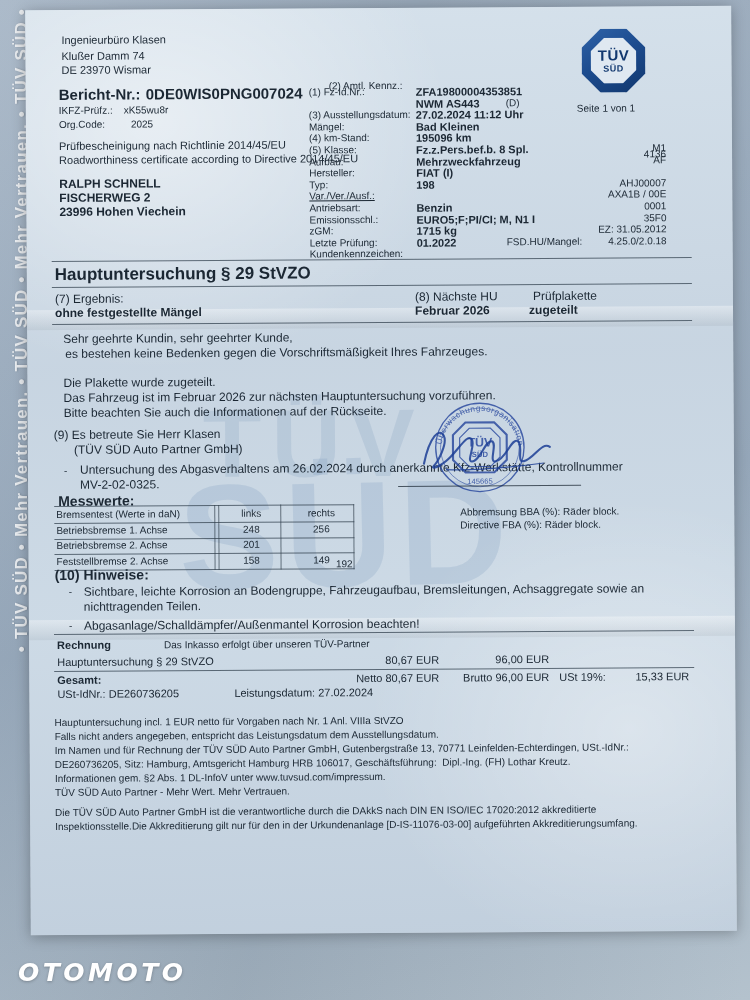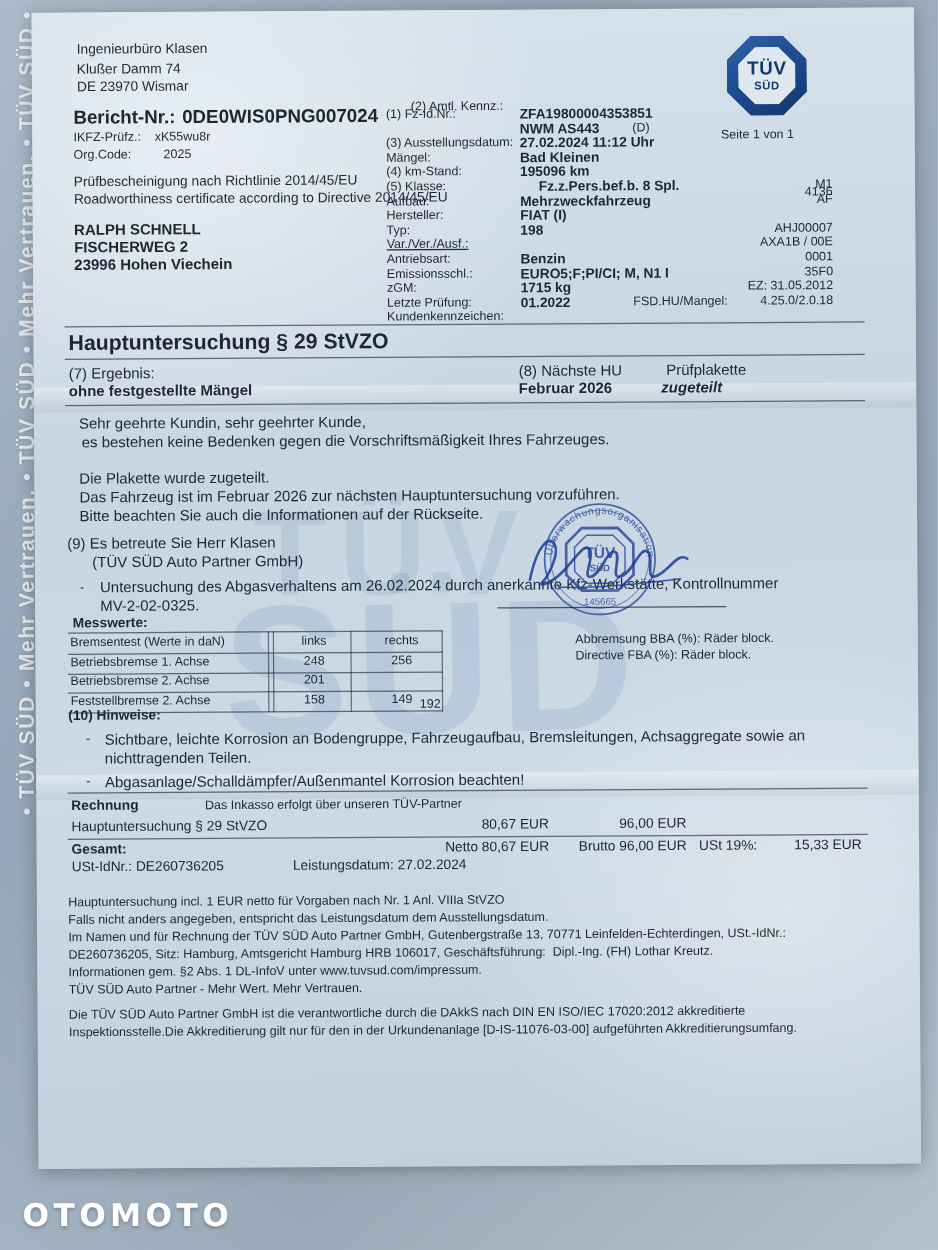--- a/index.html
+++ b/index.html
@@ -68,21 +68,21 @@
     pointer-events:none;user-select:none;
   }
   .content{position:relative;z-index:3;color:#1b2733;}
 
   
   .t{position:absolute;white-space:pre;line-height:1.18;}
   .b{font-weight:700;}
   .s10{font-size:10px;}
   .s11{font-size:11px;}
   .s12{font-size:12px;}
-  .s13{font-size:11px;}
+  .s13{font-size:14px;}
   .s15{font-size:15px;}
   .s17{font-size:17px;}
   .rt{text-align:right;}
 
   
   #tuv-logo{
     position:absolute;left:556px;top:22px;width:64px;height:64px;
   }
   .oct{
     width:64px;height:64px;
@@ -112,20 +112,21 @@
   #sig{
     position:absolute;left:388px;top:410px;width:150px;height:60px;
     pointer-events:none;opacity:.85;
   }
   
   #otomoto{
     position:absolute;left:18px;top:958px;z-index:9;
     color:#ffffff;font-size:25px;font-weight:700;letter-spacing:3.5px;
     text-shadow:0 1px 3px rgba(0,0,0,.25);
     font-family:"DejaVu Sans",sans-serif;
+    font-style:italic;
   }
 </style>
 </head>
 <body>
 
 <div id="backdrop"></div>
 <div id="side-strip">
   <div class="vtxt">• TÜV SÜD • Mehr Vertrauen. • TÜV SÜD • Mehr Vertrauen. • TÜV SÜD •</div>
 </div>
 
@@ -172,21 +173,21 @@
         <div class="t s10" style="left: 283px; top: 72px; padding-left: 20px;">(2) Amtl. Kennz.:</div>
         <div class="t s11 b" style="left: 390px; top: 89.6px;">NWM AS443</div>
         <div class="t s10" style="left: 480px; top: 89.6px;">(D)</div>
         <div class="t s10" style="left: 283px; top: 101.2px;">(3) Ausstellungsdatum:</div>
         <div class="t s11 b" style="left: 390px; top: 101.2px;">27.02.2024 11:12 Uhr</div>
         <div class="t s10" style="left: 283px; top: 112.8px;">Mängel:</div>
         <div class="t s11 b" style="left: 390px; top: 112.8px;">Bad Kleinen</div>
         <div class="t s10" style="left: 283px; top: 124.4px;">(4) km-Stand:</div>
         <div class="t s11 b" style="left: 390px; top: 124.4px;">195096 km</div>
         <div class="t s10" style="left: 283px; top: 136px;">(5) Klasse:</div>
-        <div class="t s11 b" style="left: 405px; top: 136px;">Fz.z.Pers.bef.b. 8 Spl.</div>
+        <div class="t s11 b" style="left: 390px; top: 136px;">Fz.z.Pers.bef.b. 8 Spl.</div>
         <div class="t s10 rt" style="left: 520px; top: 136px; width: 120px;">M1</div>
         <div class="t s10" style="left: 283px; top: 147.6px;">Aufbau:</div>
         <div class="t s11 b" style="left: 390px; top: 147.6px;">Mehrzweckfahrzeug</div>
         <div class="t s10 rt" style="left: 520px; top: 147.6px; width: 120px;">AF</div>
         <div class="t s10" style="left: 283px; top: 159.2px;">Hersteller:</div>
         <div class="t s11 b" style="left: 390px; top: 159.2px;">FIAT (I)</div>
         <div class="t s10 rt" style="left: 520px; top: 142px; width: 120px;">4136</div>
         <div class="t s10" style="left: 283px; top: 170.8px;">Typ:</div>
         <div class="t s11 b" style="left: 390px; top: 170.8px;">198</div>
         <div class="t s10 rt" style="left: 520px; top: 170.8px; width: 120px;">AHJ00007</div>
@@ -210,21 +211,21 @@
 
     <div class="hr" style="left:25px;top:251px;width:640px;"></div>
     <div class="t s17 b" style="left:28px;top:255px;">Hauptuntersuchung § 29 StVZO</div>
     <div class="hr" style="left:25px;top:277px;width:640px;"></div>
 
     <div class="t s12" style="left:28px;top:282px;">(7) Ergebnis:</div>
     <div class="t s12 b" style="left:28px;top:296px;">ohne festgestellte Mängel</div>
     <div class="t s12" style="left:388px;top:282px;">(8) Nächste HU</div>
     <div class="t s12 b" style="left:388px;top:296px;">Februar 2026</div>
     <div class="t s12" style="left:506px;top:282px;">Prüfplakette</div>
-    <div class="t s12 b" style="left:502px;top:296px;font-style:italic;">zugeteilt</div>
+    <div class="t s12 b" style="left:502px;top:296px;">zugeteilt</div>
     <div class="hr" style="left:25px;top:314px;width:640px;"></div>
 
     <div class="t s12" style="left:36px;top:322px;">Sehr geehrte Kundin, sehr geehrter Kunde,</div>
     <div class="t s12" style="left:38px;top:337px;">es bestehen keine Bedenken gegen die Vorschriftsmäßigkeit Ihres Fahrzeuges.</div>
     <div class="t s12" style="left:36px;top:366px;">Die Plakette wurde zugeteilt.</div>
     <div class="t s12" style="left:36px;top:381px;">Das Fahrzeug ist im Februar 2026 zur nächsten Hauptuntersuchung vorzuführen.</div>
     <div class="t s12" style="left:36px;top:396px;">Bitte beachten Sie auch die Informationen auf der Rückseite.</div>
 
     <div class="t s12" style="left:26px;top:418px;">(9) Es betreute Sie Herr Klasen</div>
     <div class="t s12" style="left:46px;top:433px;">(TÜV SÜD Auto Partner GmbH)</div>

